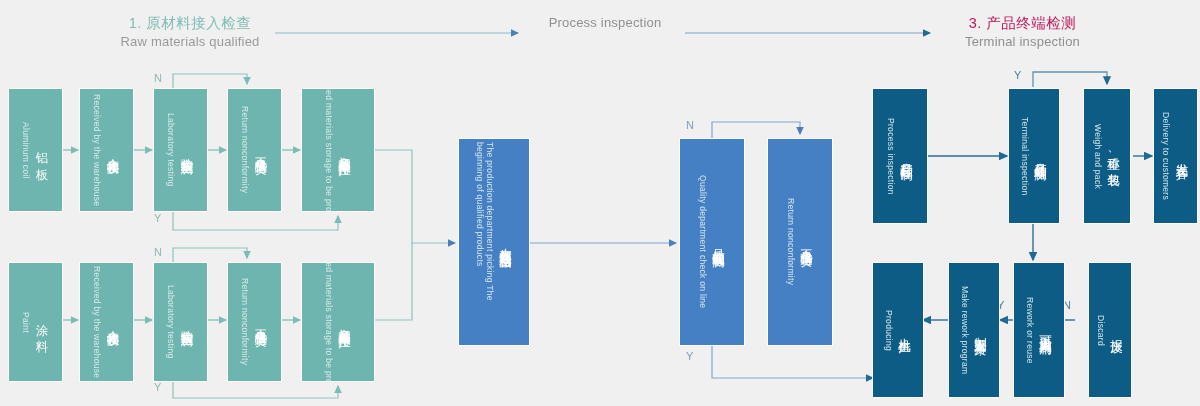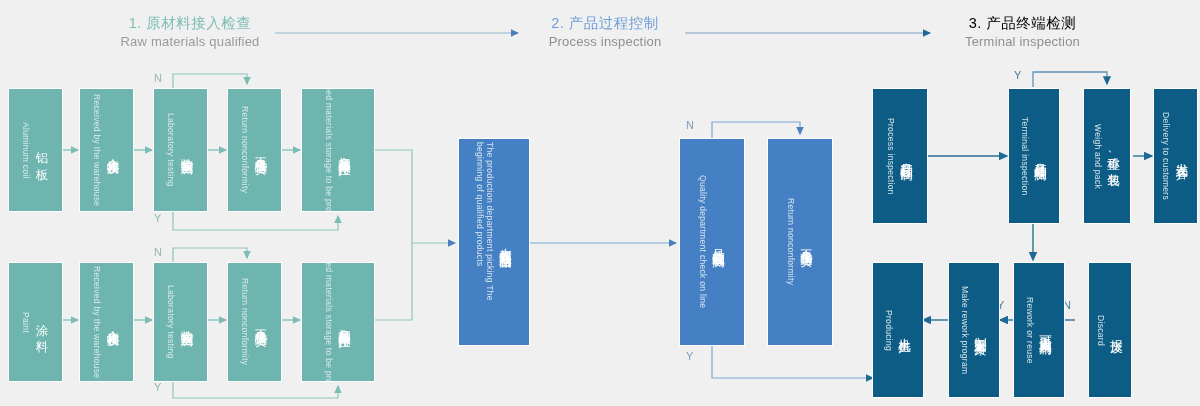--- a/index.html
+++ b/index.html
@@ -13,21 +13,21 @@
   #canvas{position:absolute;left:0;top:0;width:1200px;height:406px;}
   svg.lines{position:absolute;left:0;top:0;width:1200px;height:406px;pointer-events:none;}
 
   .sect{position:absolute;text-align:center;}
   .sect .cn{font-size:14.5px;letter-spacing:.5px;line-height:19px;}
   .sect .en{font-size:13px;letter-spacing:.2px;line-height:18px;}
   .sect.teal .cn{color:#7cbdb4;}
   .sect.teal .en{color:#9a9a9a;}
   .sect.blue .cn{color:#6f9fd8;}
   .sect.blue .en{color:#8f8f8f;}
-  .sect.navy .cn{color:#000000;}
+  .sect.navy .cn{color:#be185d;}
   .sect.navy .en{color:#8f8f8f;}
 
   .box{
     position:absolute;
     box-sizing:border-box;
     border:1px solid #ffffff;
     display:flex;align-items:center;justify-content:center;
     color:#ffffff;
     overflow:hidden;
   }
@@ -66,21 +66,20 @@
 <body>
 
 <div id="canvas">
 
   <div class="sect teal" style="left:60px;top:14px;width:260px;">
     <div class="cn">1. 原材料接入检查</div>
     <div class="en">Raw materials qualified</div>
   </div>
 
   <div class="sect blue" style="left:500px;top:14px;width:210px;">
-    <div class="cn">2. 产品过程控制</div>
     <div class="en">Process inspection</div>
   </div>
 
   <div class="sect navy" style="left:915px;top:14px;width:215px;">
     <div class="cn">3. 产品终端检测</div>
     <div class="en">Terminal inspection</div>
   </div>
 
   <svg class="lines" viewBox="0 0 1200 406">
     <defs>

